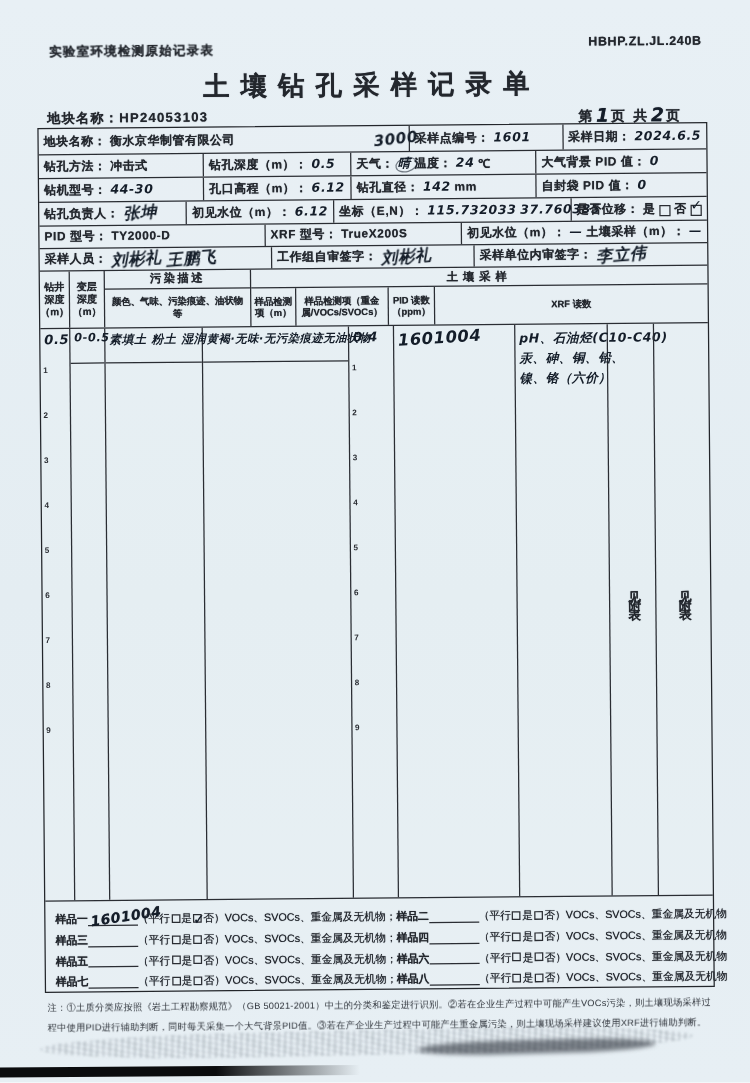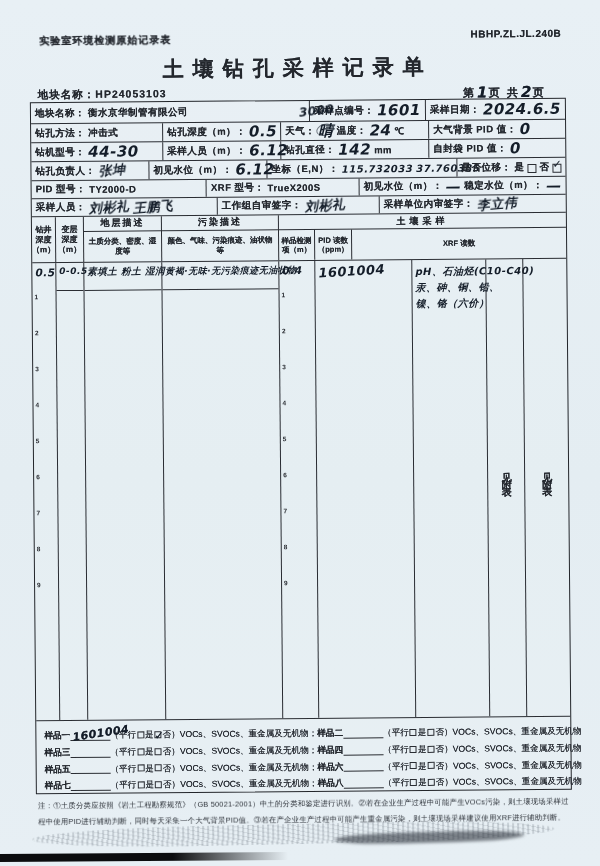--- a/index.html
+++ b/index.html
@@ -20,21 +20,21 @@
   .title{position:absolute;top:54px;left:0;right:0;text-align:center;font-size:21px;font-weight:bold;letter-spacing:9px;}
   .proj-row{position:absolute;top:86px;left:40px;font-size:10.5px;font-weight:bold;letter-spacing:1px;}
   .page-row{position:absolute;top:84px;right:52px;font-size:11px;font-weight:bold;letter-spacing:2px;}
   .page-row .hand{font-size:15px;font-style:italic;position:relative;top:1px;margin:0 1px;}
   
   .form{position:absolute;top:100px;left:32px;width:536px;border:1.6px solid #23262b;box-sizing:border-box;background:rgba(255,255,255,.06);}
   .irow{display:flex;border-bottom:1px solid #2a2d33;box-sizing:border-box;}
   .cell{box-sizing:border-box;border-right:1px solid #2a2d33;padding:2px 4px;display:flex;align-items:center;gap:3px;overflow:visible;white-space:nowrap;}
   .cell:last-child{border-right:none;flex:1;}
   .lab{font-size:9.5px;font-weight:bold;letter-spacing:.5px;}
-  .val{font-size:15px;}
+  .val{font-size:10px;}
   .box{display:inline-block;width:9px;height:9px;border:1px solid #2a2d33;position:relative;top:1px;box-sizing:border-box;}
   .chk{position:absolute;left:-1px;top:-7px;font-size:11px;color:#141d29;font-weight:bold;font-style:italic;}
   .sig{font-size:13px;transform:rotate(-4deg);filter:blur(.2px);}
   
   .thead{display:flex;height:46px;border-bottom:1px solid #2a2d33;box-sizing:border-box;font-weight:bold;text-align:center;}
   .hc{box-sizing:border-box;border-right:1px solid #2a2d33;display:flex;flex-direction:column;align-items:center;justify-content:center;font-size:8px;line-height:1.25;padding:1px;}
   .hc.small{font-size:7.5px;}
   .hdr-right{display:flex;flex-direction:column;flex:1;box-sizing:border-box;}
   .hdr-right-top{height:15px;border-bottom:1px solid #2a2d33;display:flex;align-items:center;justify-content:center;font-size:9px;letter-spacing:4px;box-sizing:border-box;}
   .hdr-right-bot{flex:1;display:flex;}
@@ -128,21 +128,21 @@
         <span class="hand val">0</span>
       </div>
     </div>
 
     <div class="irow" style="height:19px">
       <div class="cell" style="width:132px">
         <span class="lab print">钻机型号：</span>
         <span class="hand val">44-30</span>
       </div>
       <div class="cell" style="width:118px">
-        <span class="lab print">采样人员（m）：</span>
+        <span class="lab print">孔口高程（m）：</span>
         <span class="hand val">6.12</span>
       </div>
       <div class="cell" style="width:148px">
         <span class="lab print">钻孔直径：</span>
         <span class="hand val">142</span>
         <span class="lab print">mm</span>
       </div>
       <div class="cell">
         <span class="lab print">自封袋 PID 值：</span>
         <span class="hand val">0</span>
@@ -179,21 +179,21 @@
         <span class="lab print">PID 型号：</span>
         <span class="lab print">TY2000-D</span>
       </div>
       <div class="cell" style="width:162px">
         <span class="lab print">XRF 型号：</span>
         <span class="lab print">TrueX200S</span>
       </div>
       <div class="cell">
         <span class="lab print">初见水位（m）：</span>
         <span class="hand val">—</span>
-        <span class="lab print">稳定水位（m）：</span>
+        <span class="lab print">土壤采样（m）：</span>
         <span class="hand val">—</span>
       </div>
     </div>
 
     <div class="irow" style="height:18px">
       <div class="cell" style="width:186px">
         <span class="lab print">采样人员：</span>
         <span class="hand sig">刘彬礼</span>
         <span class="hand sig">王鹏飞</span>
       </div>
@@ -211,32 +211,29 @@
       <div class="hc cw1">
         <span>钻井</span>
         <span>深度</span>
         <span>（m）</span>
       </div>
       <div class="hc cw2">
         <span>变层</span>
         <span>深度</span>
         <span>（m）</span>
       </div>
-      <div class="hc cw3" style="padding:0">
-        <span class="sub2">地层描述</span>
-        <span class="subtxt">土质分类、密度、湿度等</span>
-      </div>
       <div class="hc cw4" style="padding:0">
         <span class="sub2">污染描述</span>
         <span class="subtxt">颜色、气味、污染痕迹、油状物等</span>
       </div>
       <div class="hdr-right">
         <div class="hdr-right-top">土壤采样</div>
         <div class="hdr-right-bot">
           <div class="hc cw5 small">样品检测项（m）</div>
+          <div class="hc cw7 small">样品检测项（重金属/VOCs/SVOCs）</div>
           <div class="hc cw8 small">PID 读数（ppm）</div>
           <div class="hc cw9 small">XRF 读数</div>
         </div>
       </div>
     </div>
 
     <div class="tdata">
       <div class="dc cw1">
         <span class="dv hand">0.5</span>
         <span class="tick" style="top:30px">1</span>

